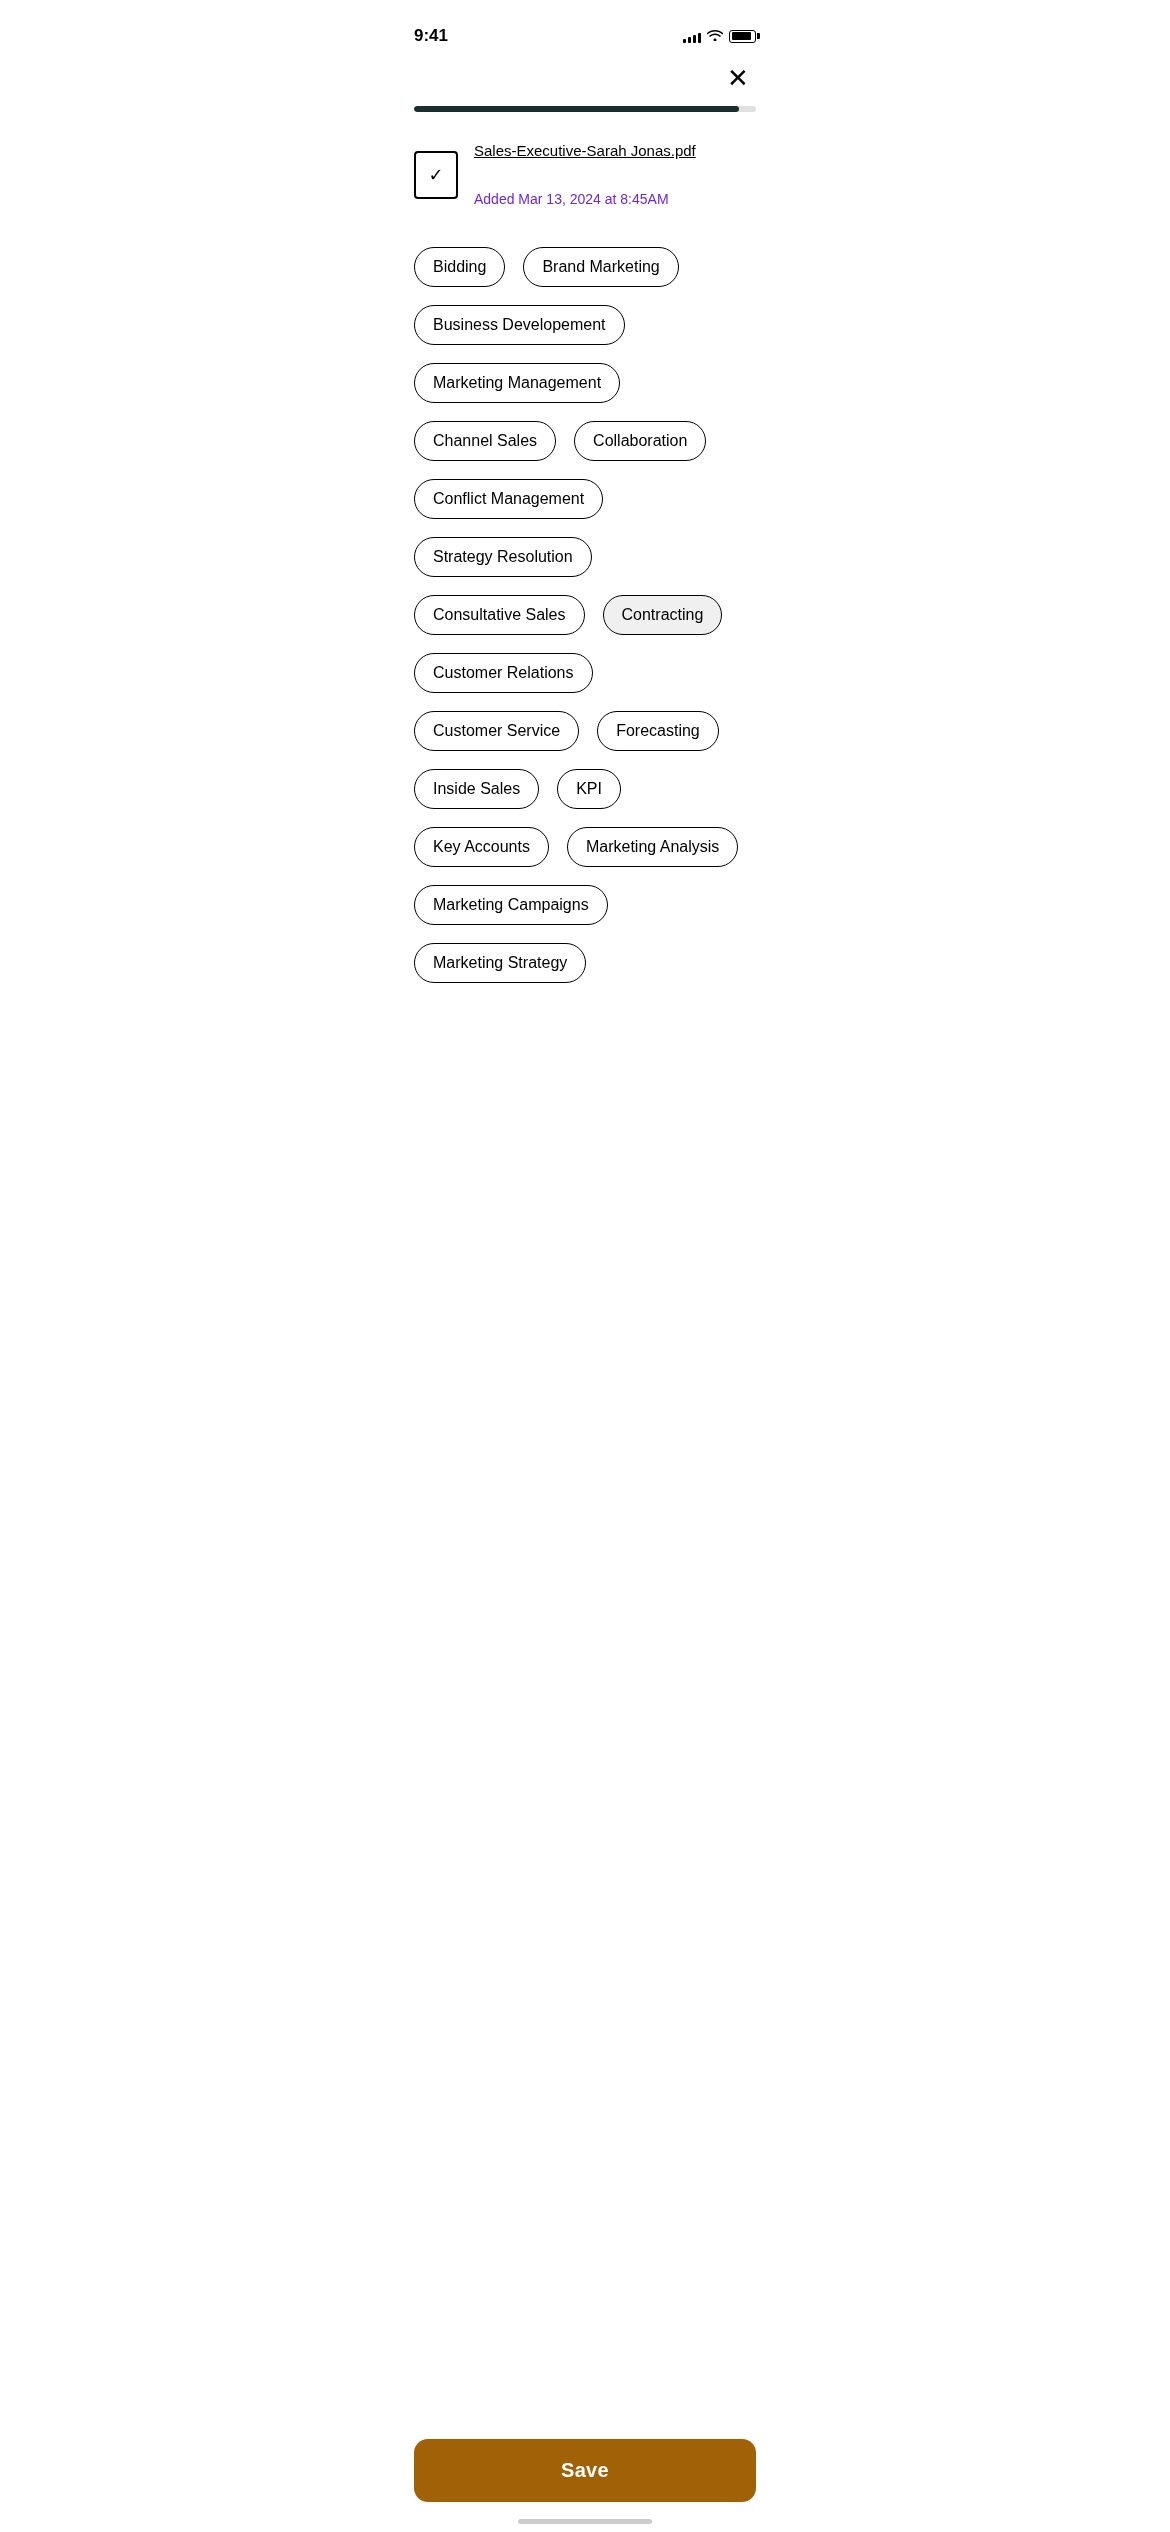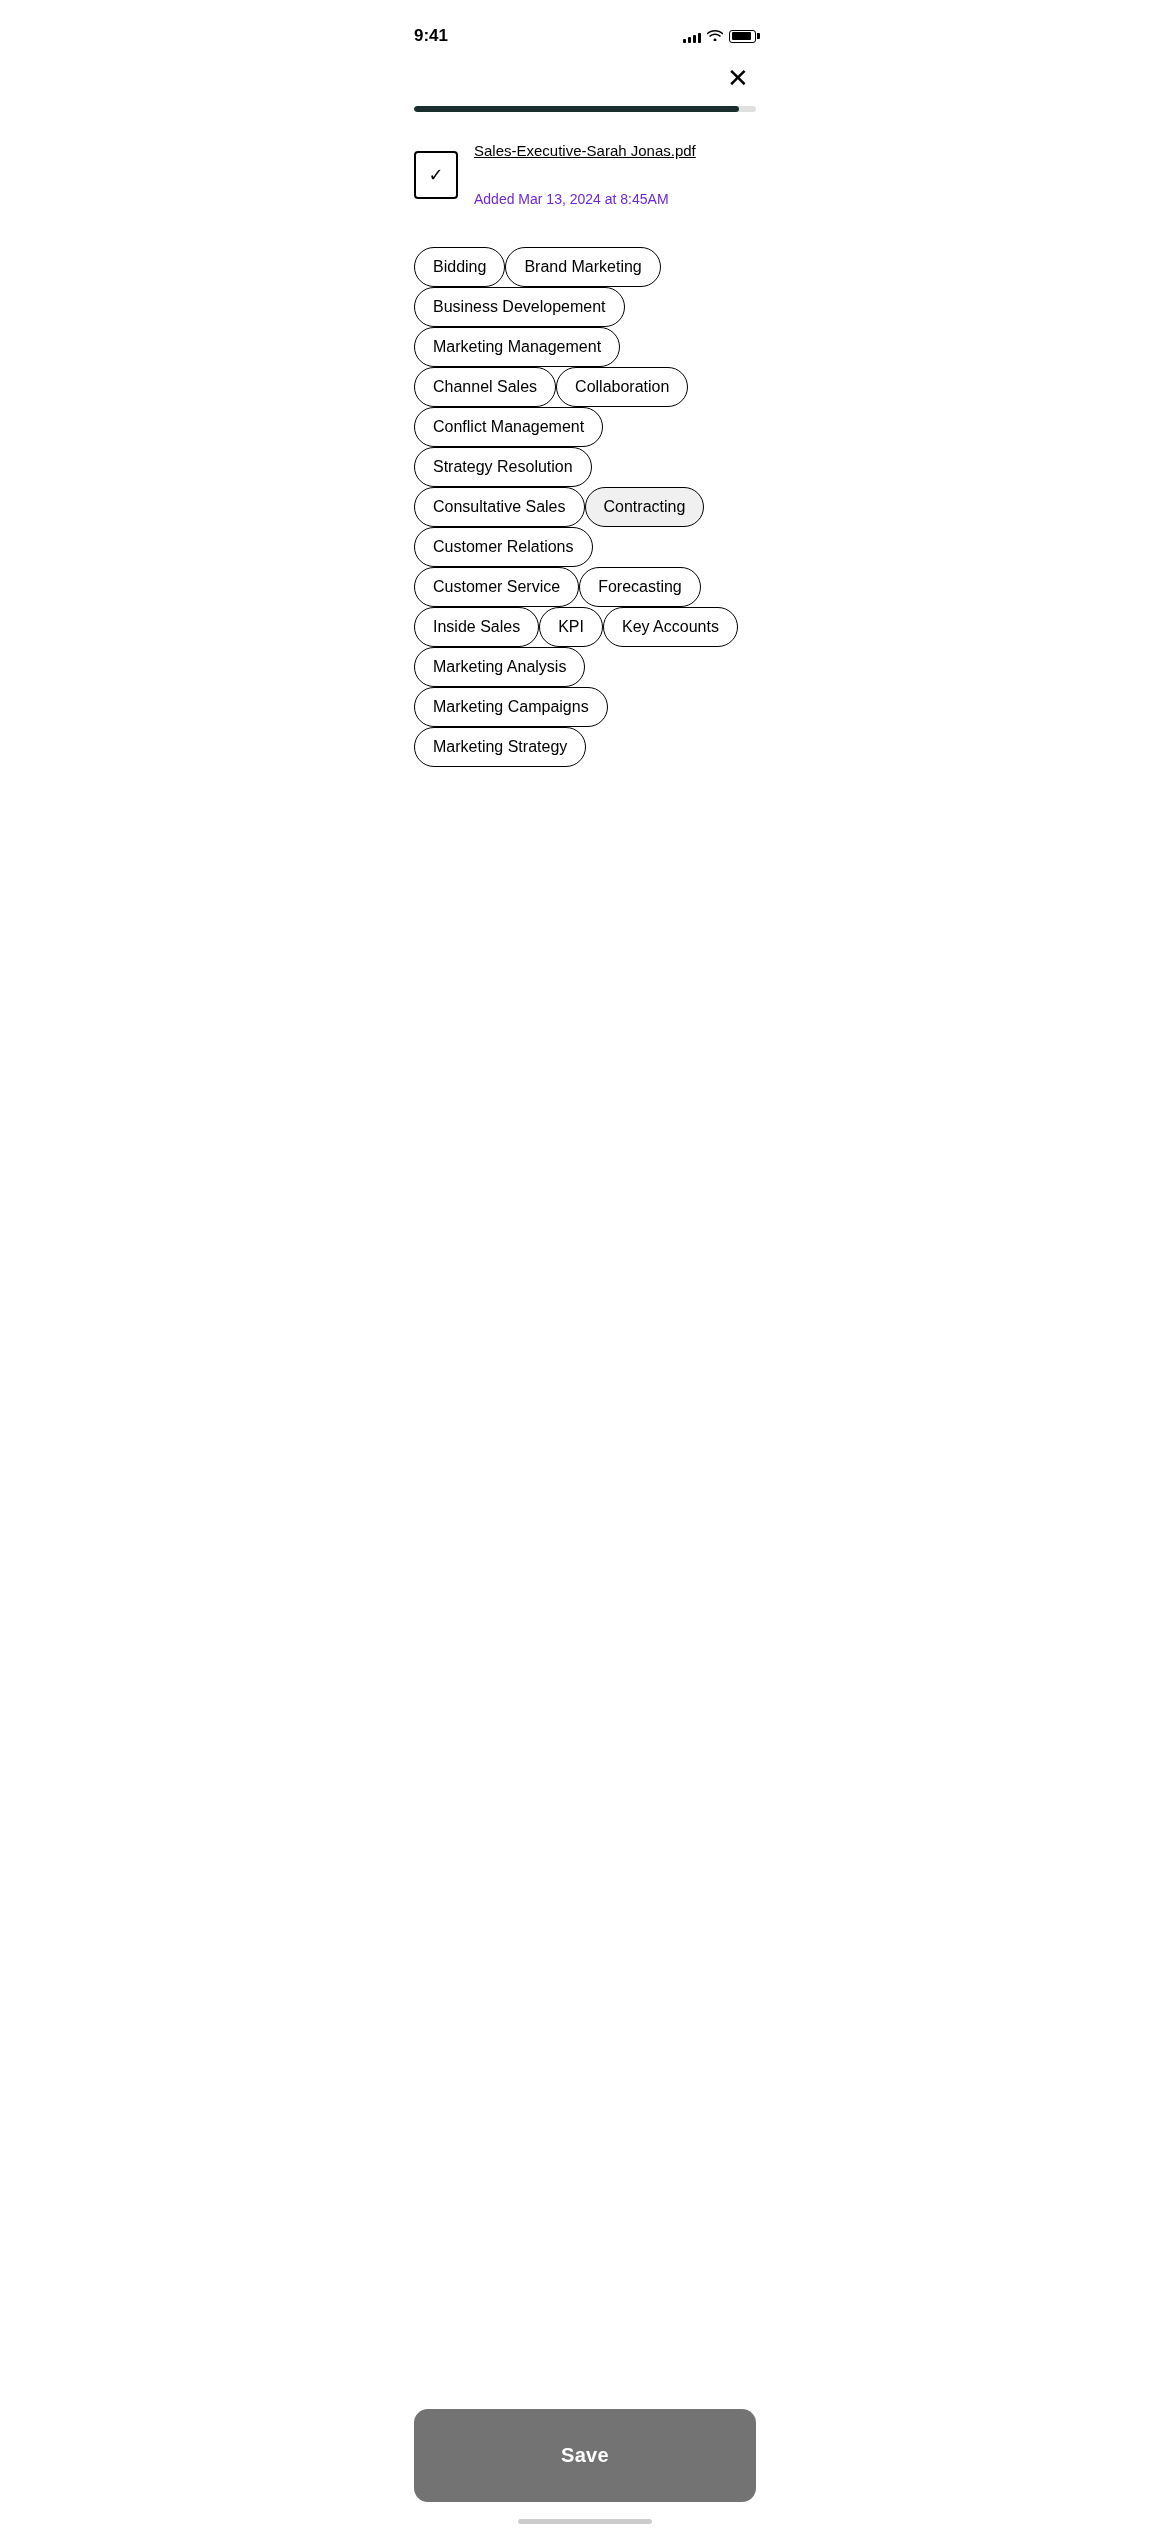--- a/index.html
+++ b/index.html
@@ -192,21 +192,21 @@
     .resume-date {
       font-size: 14px;
       color: #6d28d9;
       margin-top: 32px;
     }
 
     
     .skills-tags {
       display: flex;
       flex-wrap: wrap;
-      gap: 0;
+      gap: 18px;
     }
 
     .skill-tag {
       border: 1.5px solid #000;
       border-radius: 100px;
       padding: 10px 18px;
       font-size: 16px;
       font-weight: 400;
       color: #000;
       background: #fff;
@@ -222,22 +222,22 @@
     .save-btn-area {
       position: fixed;
       bottom: 30px;
       left: 50%;
       transform: translateX(-50%);
       width: 342px;
     }
 
     .save-btn {
       width: 100%;
-      padding: 35px;
-      background: #737373;
+      padding: 20px;
+      background: #a16207;
       color: #fff;
       font-size: 20px;
       font-weight: 600;
       border: none;
       border-radius: 14px;
       cursor: pointer;
       letter-spacing: 0.3px;
     }
 
     

